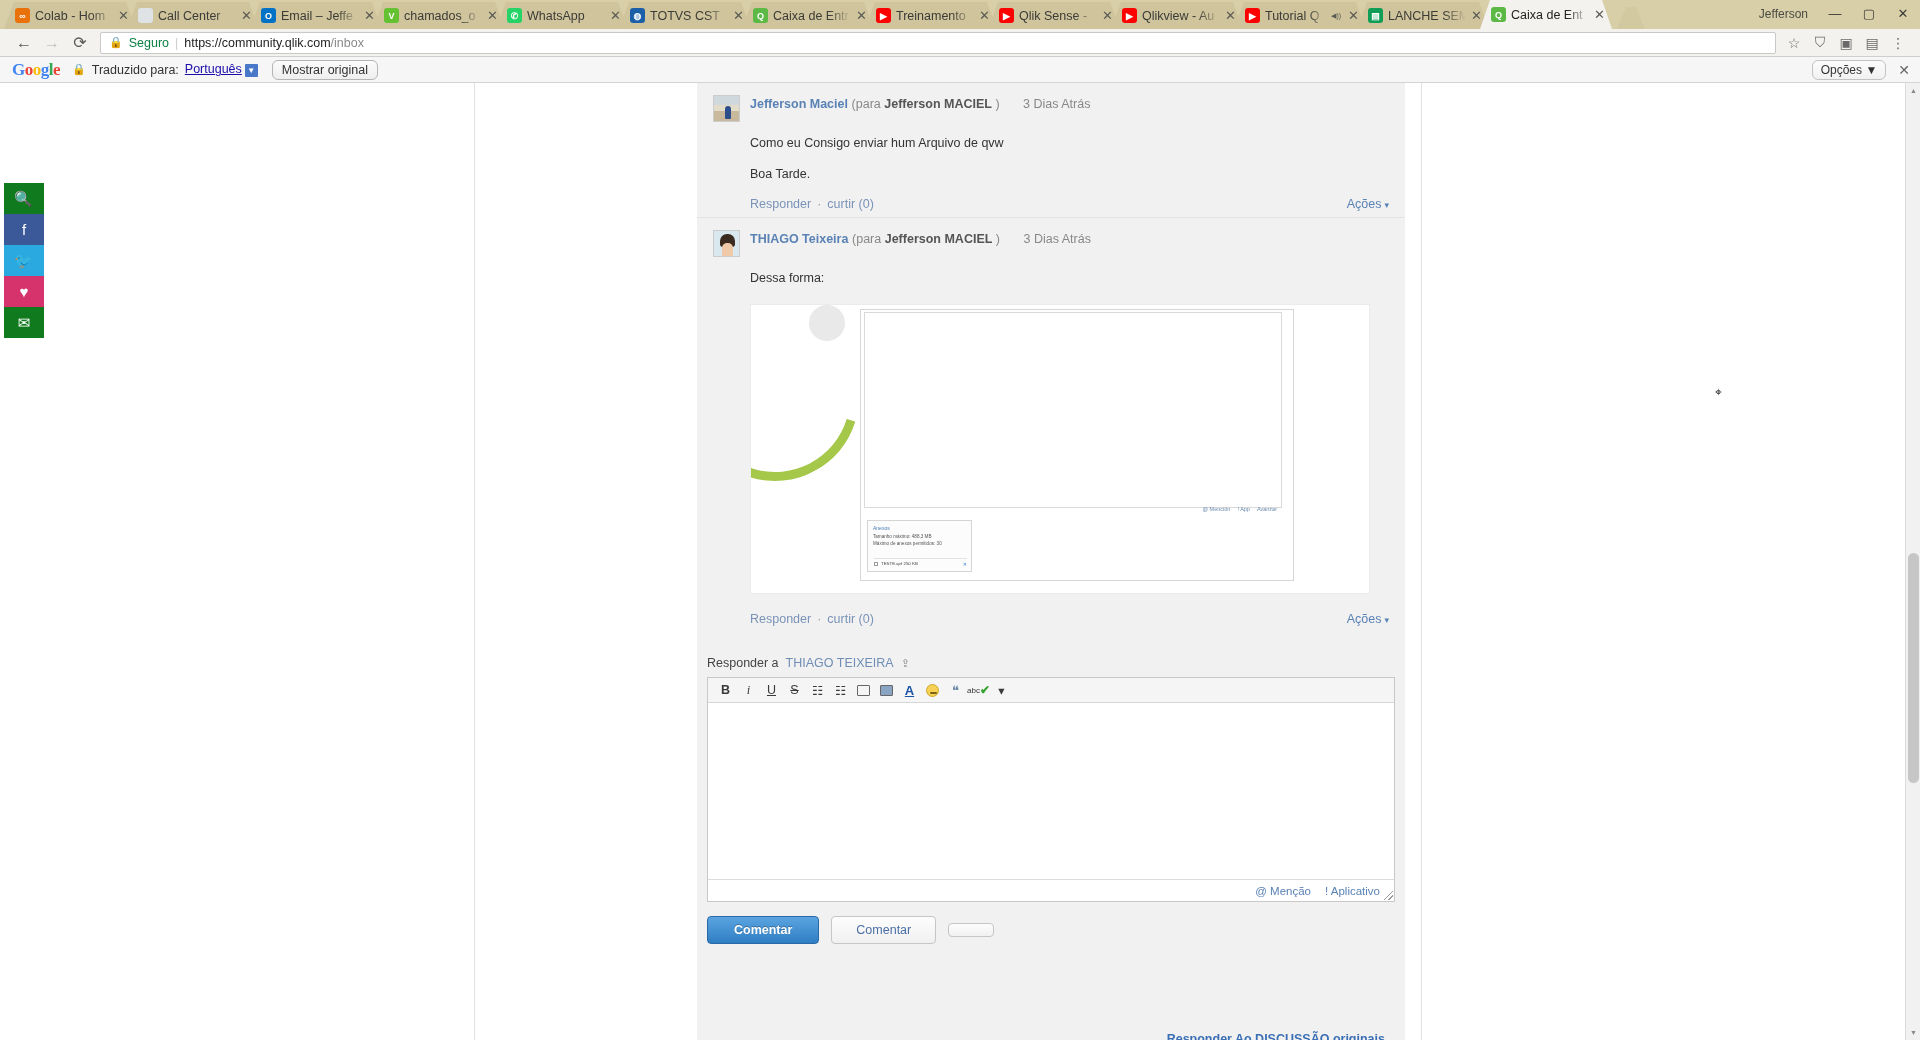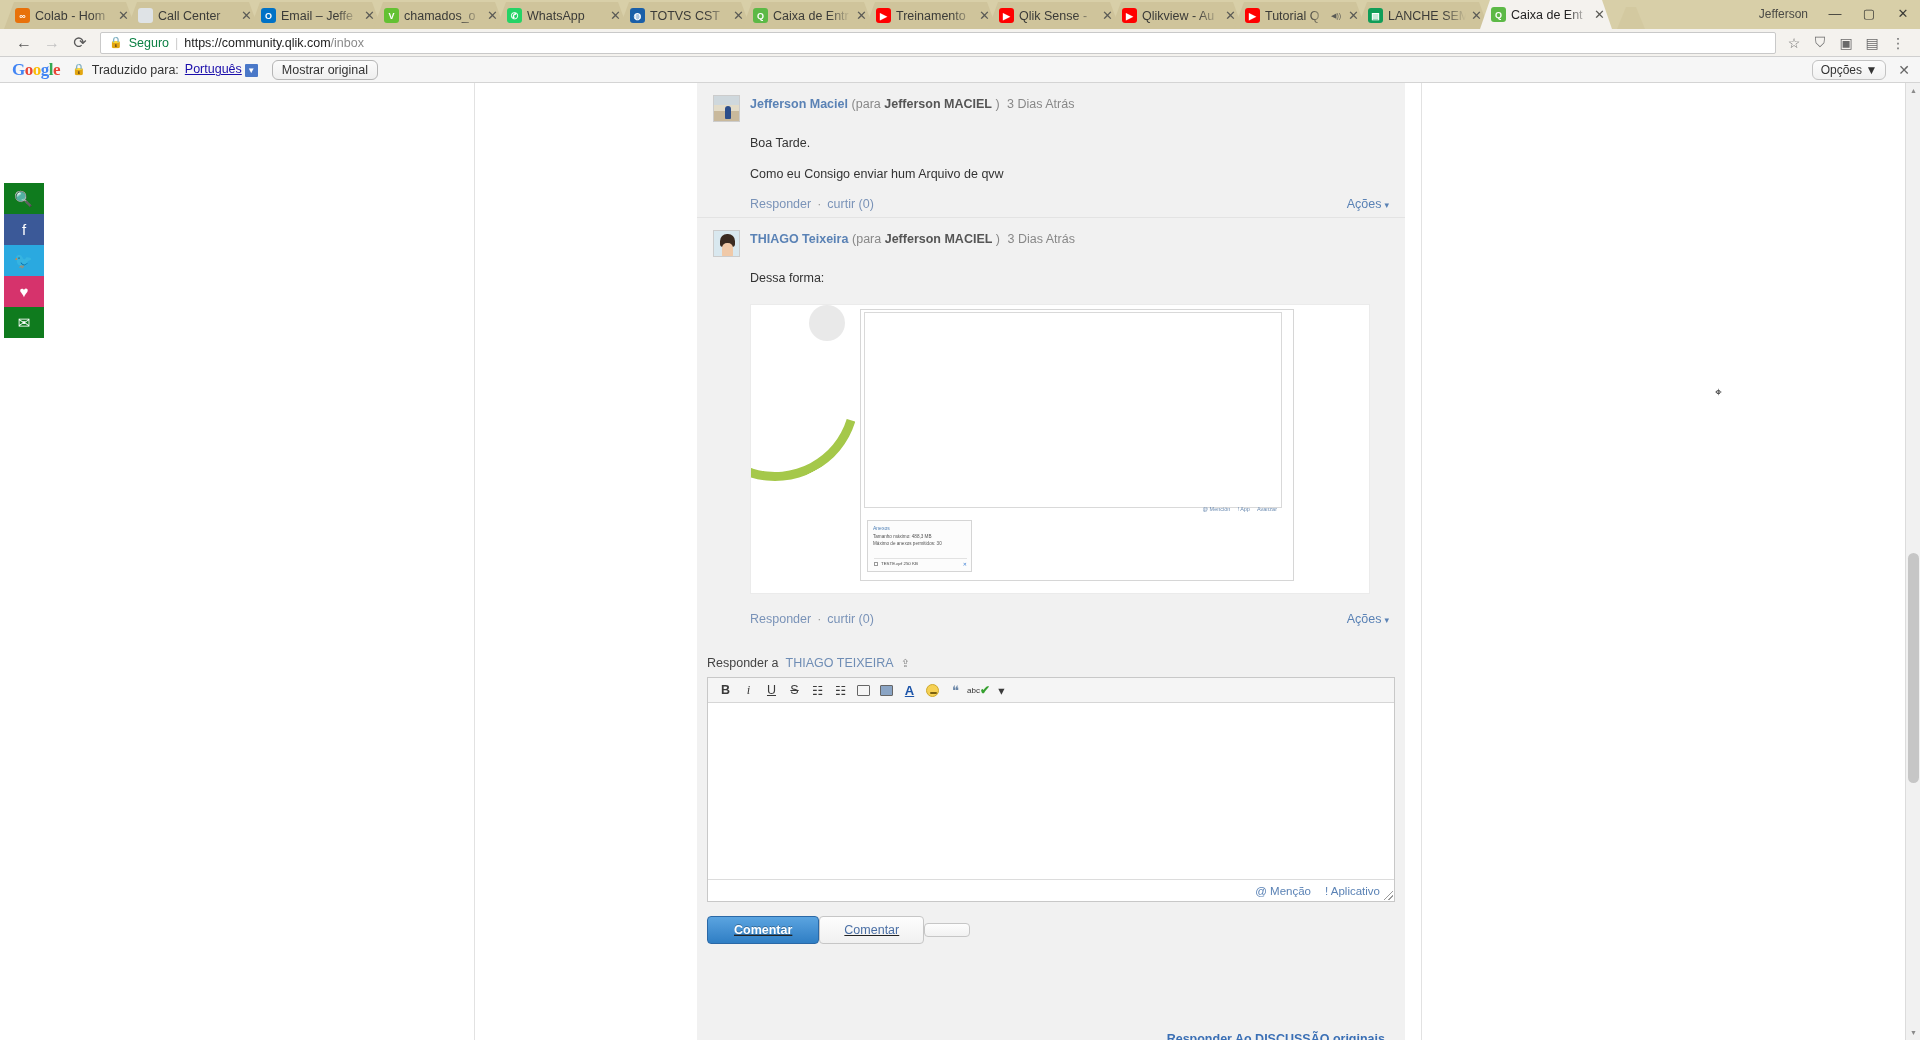--- a/index.html
+++ b/index.html
@@ -221,21 +221,21 @@
     content:"";position:absolute;left:6px;top:3px;width:15px;height:13px;background:#3a2a20;border-radius:7px 7px 3px 3px;
   }
   .avatar.a2::after{
     content:"";position:absolute;left:8px;top:12px;width:11px;height:14px;background:#f0c9a8;border-radius:5px 5px 2px 2px;
     box-shadow:0 9px 0 -1px #2d3b4d;
   }
   .pmeta{flex:1 1 auto;padding-top:1px;}
   .pname{font-weight:bold;color:#5a82b5;font-size:12.5px;}
   .pto{color:#888;font-size:12.5px;}
   .pto b{color:#555;}
-  .ptime{color:#888;font-size:12.5px;margin-left:4px;}
+  .ptime{color:#888;font-size:12.5px;margin-left:20px;}
   .pbody{margin:12px 0 0 37px;color:#333;font-size:12.5px;line-height:1.55;}
   .pbody p{margin-bottom:12px;}
   .pactions{
     margin:8px 0 0 37px;display:flex;align-items:center;gap:0;font-size:12.5px;
   }
   .pactions a{color:#7a93b8;text-decoration:none;}
   .pactions .dot{color:#999;margin:0 6px;}
   .pactions .spacer{flex:1 1 auto;}
   .acoes{color:#5a82b5;font-size:12.5px;}
   .acoes .car{font-size:9px;margin-left:3px;}
@@ -328,21 +328,21 @@
     display:flex;align-items:center;justify-content:flex-end;gap:14px;
     padding:0 14px 0 0;font-size:11.5px;color:#5a82b5;position:relative;
   }
   .efoot .grip{
     position:absolute;right:1px;bottom:1px;width:9px;height:9px;
     background:
       linear-gradient(135deg,transparent 45%,#9a9a9a 45%,#9a9a9a 55%,transparent 55%),
       linear-gradient(135deg,transparent 70%,#9a9a9a 70%,#9a9a9a 80%,transparent 80%);
   }
   .cbuttons{
-    display:flex;align-items:center;padding:14px 0 0 0;text-decoration:underline;
+    display:flex;align-items:center;gap:12px;padding:14px 0 0 0;
   }
   .btnprimary{
     background:linear-gradient(#5ba4e0,#2f7ec4);
     border:1px solid #2a68a6;
     border-radius:4px;
     color:#fff;font-weight:bold;font-size:12.5px;
     padding:6px 26px;
     text-shadow:0 -1px 0 rgba(0,0,0,.28);
   }
   .btnsecondary{
@@ -508,22 +508,22 @@
           <span class="pname">Jefferson Maciel</span>
           <span class="pto">
             <span>(para</span>
             <b>Jefferson MACIEL</b>
             <span>)</span>
           </span>
           <span class="ptime">3 Dias Atrás</span>
         </div>
       </div>
       <div class="pbody">
+        <p>Como eu Consigo enviar hum Arquivo de qvw</p>
         <p>Boa Tarde.</p>
-        <p>Como eu Consigo enviar hum Arquivo de qvw</p>
       </div>
       <div class="pactions">
         <a href="#">Responder</a>
         <span class="dot">·</span>
         <a href="#">curtir (0)</a>
         <span class="spacer"></span>
         <span class="acoes"><span>Ações</span><span class="car">▾</span></span>
       </div>
     </div>
 

